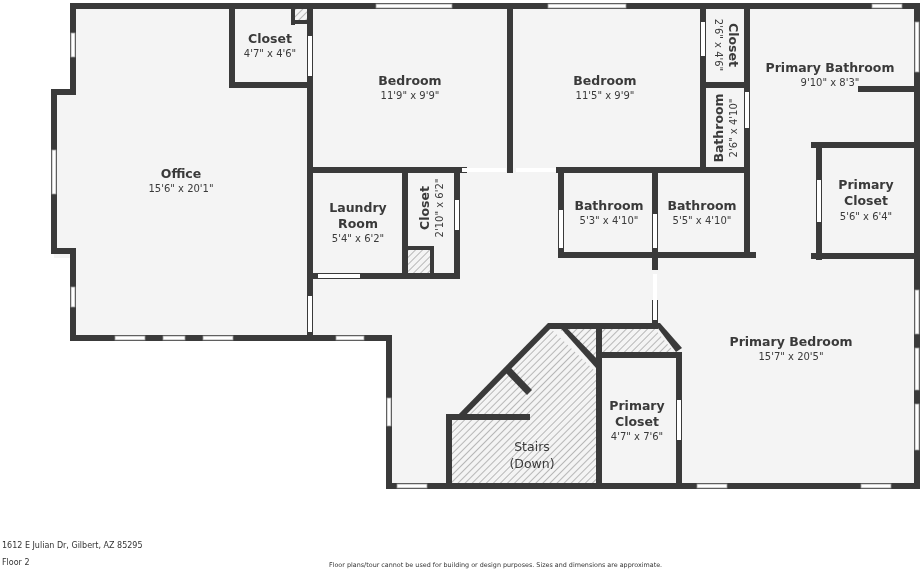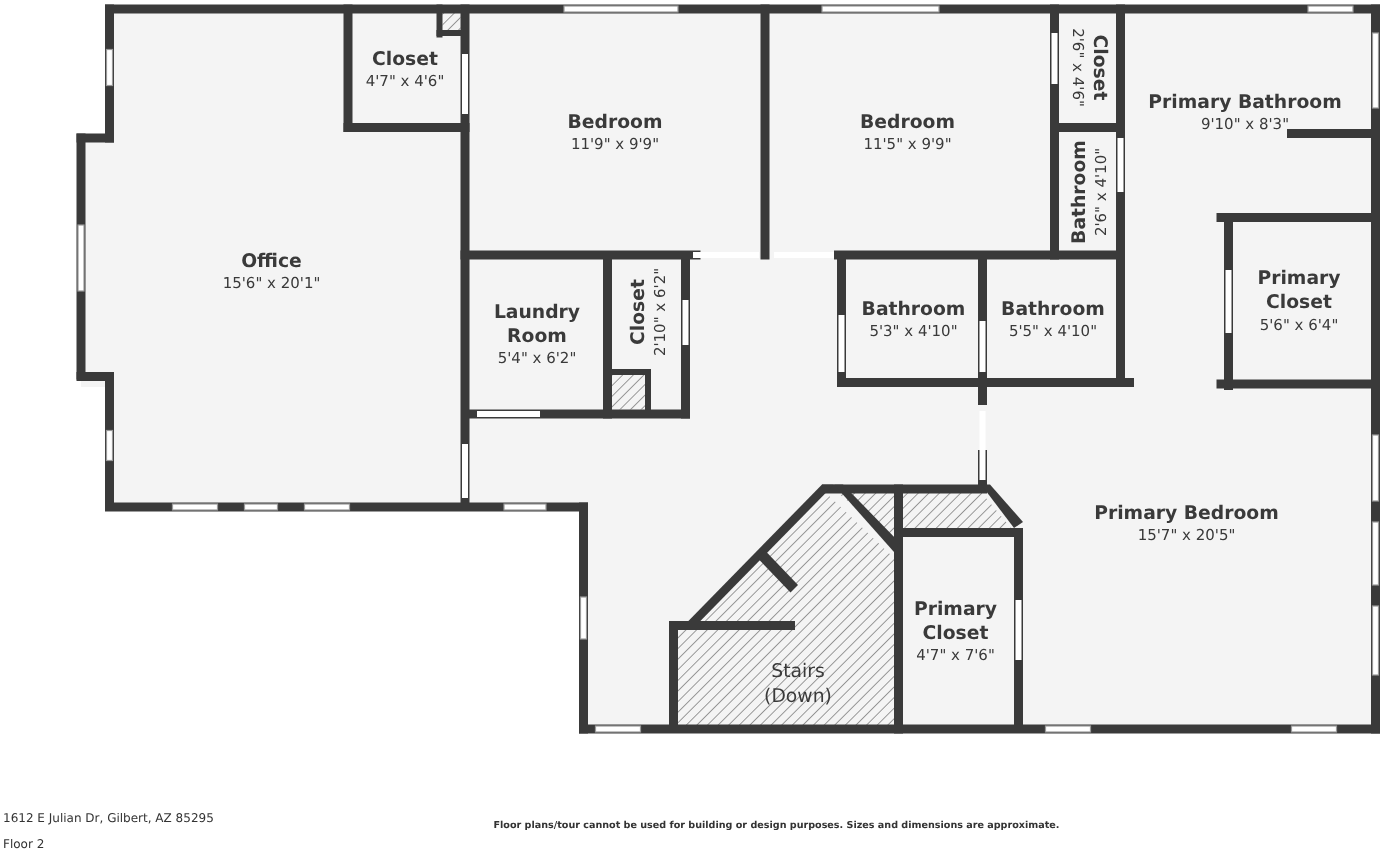--- a/index.html
+++ b/index.html
@@ -8,21 +8,21 @@
   .floor { fill: #f4f4f4; }
   .wall { fill: #3a3a3a; }
   .win { fill: #ffffff; stroke: #9a9a9a; stroke-width: 0.8; }
   .door { fill: #ffffff; }
   .hatch { fill: url(#hatch); }
   .room-name { font-family: "DejaVu Sans", sans-serif; font-weight: bold; font-size: 12.5px; fill: #3a3a3a; text-anchor: middle; }
   .room-dim { font-family: "DejaVu Sans", sans-serif; font-size: 10px; fill: #3a3a3a; text-anchor: middle; }
   .footer { position: absolute; font-family: "DejaVu Sans", sans-serif; color: #333; }
   #address { left: 2px; top: 541px; font-size: 8px; }
   #floor-label { left: 2px; top: 558px; font-size: 8px; text-align: center; }
-  #disclaimer { left: 329px; top: 546px; font-size: 6.4px; color: #333; font-weight: bold; }
+  #disclaimer { left: 329px; top: 561px; font-size: 6.4px; color: #333; }
 </style>
 </head>
 <body>
 
 <svg id="plan" viewBox="0 0 920 576" xmlns="http://www.w3.org/2000/svg">
   <defs>
     <pattern id="hatch" patternUnits="userSpaceOnUse" width="5" height="5" patternTransform="rotate(45)">
       <rect width="5" height="5" fill="#f4f4f4"></rect>
       <line x1="0" y1="0" x2="0" y2="5" stroke="#7a7a7a" stroke-width="1"></line>
     </pattern>

